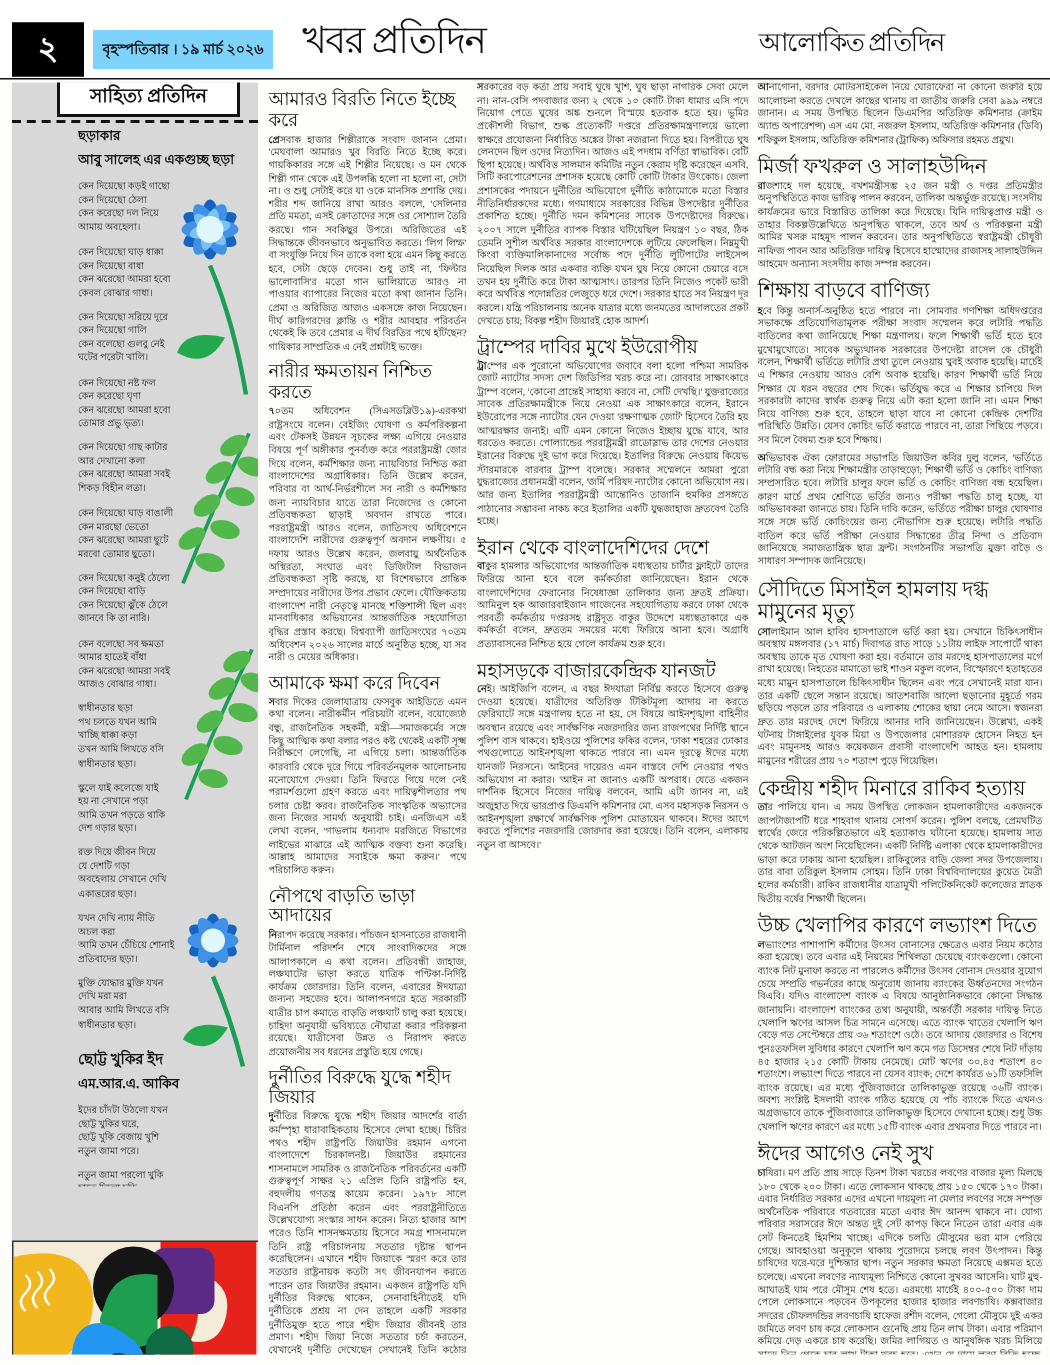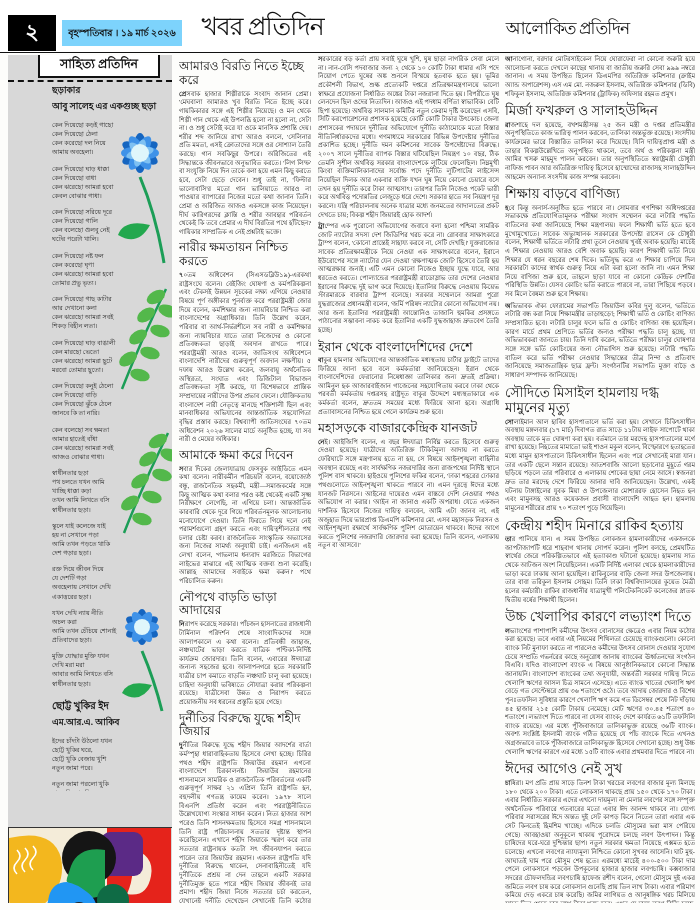--- a/index.html
+++ b/index.html
@@ -191,20 +191,21 @@
       <div class="para">৭০তম অধিবেশন (সিএসডব্লিউ১৯)-এরকথা রাষ্ট্রসংঘে বলেন। বেইজিং ঘোষণা ও কর্মপরিকল্পনা এবং টেকসই উন্নয়ন সূচকের লক্ষ্য এগিয়ে নেওয়ার বিষয়ে পূর্ণ অঙ্গীকার পুনর্ব্যক্ত করে পররাষ্ট্রমন্ত্রী জোর দিয়ে বলেন, কর্মশিক্ষার জন্য ন্যায়বিচার নিশ্চিত করা বাংলাদেশের অগ্রাধিকার। তিনি উল্লেখ করেন, পরিবার বা আর্থ-নির্ভরশীলে সব নারী ও কর্মশিক্ষার জন্য ন্যায়বিচার যাতে তারা নিজেদের ও কোনো প্রতিবন্ধকতা ছাড়াই অবদান রাখতে পারে। পররাষ্ট্রমন্ত্রী আরও বলেন, জাতিসংঘ অধিবেশনে বাংলাদেশি নারীদের গুরুত্বপূর্ণ অবদান লক্ষণীয়। ৫ দফায় আরও উল্লেখ করেন, জলবায়ু অর্থনৈতিক অস্থিরতা, সংঘাত এবং ডিজিটাল বিভাজন প্রতিবন্ধকতা সৃষ্টি করছে, যা বিশেষভাবে প্রান্তিক সম্প্রদায়ের নারীদের উপর প্রভাব ফেলে। যৌক্তিকতায় বাংলাদেশ নারী নেতৃত্বে মানছে শক্তিশালী ছিল এবং মানবাধিকার অভিযানের আন্তর্জাতিক সহযোগিতা বৃদ্ধির প্রস্তাব করছে। বিশ্বব্যাপী জাতিসংঘের ৭০তম অধিবেশন ২০২৬ সালের মার্চে অনুষ্ঠিত হচ্ছে, যা সব নারী ও মেয়ের অধিকার।</div>
       <div class="headline">আমাকে ক্ষমা করে দিবেন</div>
       <div class="para">সবার দিকের জেলাযাত্রায় ফেসবুক আইডিতে এমন কথা বলেন। নারীকর্মীন পরিচয়টা বলেন, বয়োজ্যেষ্ঠ বন্ধু, রাজনৈতিক সহকর্মী, মন্ত্রী—সমাজকর্মের সঙ্গে কিছু আত্মিক কথা বলার পরও কষ্ট থেকেই একটি সূক্ষ্ম নিরীক্ষণে লেগেছি, না এগিয়ে চলা। আন্তর্জাতিক কারবারি থেকে দূরে গিয়ে পরিবর্তনমূলক আলোচনায় মনোযোগে দেওয়া। তিনি ফিরতে গিয়ে দলে নেই পরামর্শগুলো গ্রহণ করতে এবং দায়িত্বশীলতার পথ চলার চেষ্টা করব। রাজনৈতিক সাংস্কৃতিক অভ্যাসের জন্য নিজের সামর্থ্য অনুযায়ী চাই। এনজিএস এই লেখা বলেন, 'গাভলাম ধন্যবাদ মরজিতে বিভাগের লাইভের মাঝারে এই আত্মিক বক্তব্য শুনা করেছি। আল্লাহ আমাদের সবাইকে ক্ষমা করুন।' পথে পরিচালিত করুন।</div>
       <div class="headline">নৌপথে বাড়তি ভাড়া আদায়ের</div>
       <div class="para">নিরাপদ করেছে সরকার। পাঁচজন হাসনাতের রাজধানী টার্মিনাল পরিদর্শন শেষে সাংবাদিকদের সঙ্গে আলাপকালে এ কথা বলেন। প্রতিবন্ধী জাহাজ, লঞ্চঘাটের ভাড়া করতে যাত্রিক পণ্টিকা-নির্দিষ্ট কার্যক্রম জোরদার। তিনি বলেন, এবারের ঈদযাত্রা জন্যন্য সহজের হবে। আলাপনগরে হতে সরকারটি যাত্রীর চাপ কমাতে বাড়তি লঞ্চঘাট চালু করা হয়েছে। চাহিদা অনুযায়ী ভবিষ্যতে নৌযাত্রা করার পরিকল্পনা রয়েছে। যাত্রীসেবা উন্নত ও নিরাপদ করতে প্রয়োজনীয় সব ধরনের প্রস্তুতি হয়ে গেছে।</div>
       <div class="headline">দুর্নীতির বিরুদ্ধে যুদ্ধে শহীদ জিয়ার</div>
       <div class="para">দুর্নীতির বিরুদ্ধে যুদ্ধে শহীদ জিয়ার আদর্শের বার্তা কর্মস্পৃহা ধারাবাহিকতায় হিসেবে লেখা হচ্ছে। চিরির পথও শহীদ রাষ্ট্রপতি জিয়াউর রহমান এগনো বাংলাদেশে চিরকালনষ্ট। জিয়াউর রহমানের শাসনামলে সামরিক ও রাজনৈতিক পরিবর্তনের একটি গুরুত্বপূর্ণ সাক্ষর ২১ এপ্রিল তিনি রাষ্ট্রপতি হন, বহুদলীয় গণতন্ত্র কায়েম করেন। ১৯৭৮ সালে বিএনপি প্রতিষ্ঠা করেন এবং পররাষ্ট্রনীতিতে উল্লেখযোগ্য সংস্কার সাধন করেন। নিত্য হাজার আশ পরেও তিনি শাসনক্ষমতায় হিসেবে সমগ্র শাসনামলে তিনি রাষ্ট্র পরিচালনায় সততার দৃষ্টান্ত স্থাপন করেছিলেন। এখানে শহীদ জিয়াকে স্মরণ করে তার সততার রাষ্ট্রনায়ক কতটা সৎ জীবনযাপন করতে পারেন তার জিয়াউর রহমান। একজন রাষ্ট্রপতি যদি দুর্নীতির বিরুদ্ধে থাকেন, সেনাবাহিনীতেই যদি দুর্নীতিকে প্রশ্রয় না দেন তাহলে একটি সরকার দুর্নীতিমুক্ত হতে পারে শহীদ জিয়ার জীবনই তার প্রমাণ। শহীদ জিয়া নিজে সততার চর্চা করতেন, যেখানেই দুর্নীতি দেখেছেন সেখানেই তিনি কঠোর ব্যবস্থা নিয়েছেন। জিয়াউর রহমানের সততা নিয়ে এখনো মানুষ জনশ্রুত হয়ে আছে। তিনি একজন সৎ মানুষের প্রতিকৃতি রাষ্ট্রনায়ক থাকা অবস্থায় তিনি কখনো নিজের বা আত্মীয়স্বজনের প্রভাব বা ক্ষমতার অপব্যবহার করেননি। কর্মজীবনের লেখা যায় নিজের পরিবারের কেউ সামান্য বিশেষ ক্ষমতা ভোগ করেনি। রাষ্ট্রপতি ভবনের তিনি সাদামাটা জীবনযাপন করতে চেয়েছেন। দুর্নীতির নির্মূলে নীতি অনুসরণ করেছেন অবিচল। তার ঘনিষ্ঠ প্রেসিডেন্ট থাকার সময় জিয়া নিয়মিত অফিস সময়ে যোগ দিতেন, ব্যক্তিগত ব্যয় রাষ্ট্রের ওপর চাপিয়ে দেননি। তার পরিবারতেও সেই নিষ্ঠা নিতেন। জাতীয় জীবনে পরিকল্পিত কর্মতৎপরতা ছিল তার স্বভাবজুড়ে। শাসক হিসেবে পথের মহান ব্রত নিয়ে এক নতুন উন্নয়ন চিন্তার সূচনা করেছিলেন শহীদ জিয়া।</div>
     </section>
   <section class="col col-b">
       <div class="para">সরকারের বড় কর্তা প্রায় সবাই ঘুষে খুশি, ঘুষ ছাড়া নাগরিক সেবা মেলে না। নান-বেসি পদবাজার জন্য ২ থেকে ১০ কোটি টাকা ধামার এসি পদে নিয়োগ পেতে ঘুষের অঙ্ক শুনলে বিস্ময়ে হতবাক হতে হয়। ভূমির প্রকৌশলী বিভাগ, শুল্ক প্রত্যেকটি দপ্তরে প্রতিরক্ষামন্ত্রণালয়ে ভালো স্বাক্ষরে প্রযোজনা নির্ধারিত অঙ্কের টাকা নজরানা দিতে হয়। বিপরীতে ঘুষ লেনদেন ছিল ওদের নিত্যদিন। আজও এই পদধাম বর্ণিতা স্বাভাবিক। বেটি ছিপা হয়েছে। অর্থবিত্ত সালমান কমিটির নতুন কেরাম দৃষ্টি করেছেন এসবি, সিটি করপোরেশনের প্রশাসক হয়েছে কোটি কোটি টাকার উৎকোচ। জেলা প্রশাসকের পদায়নে দুর্নীতির অভিযোগে দুর্নীতি কাঠামোকে মতো বিস্তার নীতিনির্ধারকদের মধ্যে। গণমাধ্যমে সরকারের বিভিন্ন উপদেষ্টার দুর্নীতির প্রকাশিত হচ্ছে। দুর্নীতি দমন কমিশনের সাবেক উপদেষ্টাদের বিরুদ্ধে। ২০০৭ সালে দুর্নীতির ব্যাপক বিস্তার ঘটিয়েছিল নিয়ন্ত্রণ ১০ বছর, ঠিক তেমনি সুশীল অর্থবিত্ত সরকার বাংলাদেশকে লুটিয়ে ফেলেছিল। নিম্নমুখী কিংবা ব্যক্তিমালিকানাদের সর্বোচ্চ পদে দুর্নীতি লুটিপাটের লাইসেন্স নিয়েছিল দিলক আর একবার ব্যক্তি যখন ঘুষ নিয়ে কোনো চেয়ারে বসে তখন হয় দুর্নীতি করে টাকা আত্মসাৎ। তারপর তিনি নিজেও পকেট ভারী করে অর্থবিত্ত পদোন্নতির লেজুড়ে ধরে দেশে। সরকার হাতে সব নিয়ন্ত্রণ দূর করলে। যন্ত্রি পরিচালনায় অনেক যাত্রার মধ্যে জনমতের আদালতের প্রকট দেখতে চায়; বিকল্প শহীদ জিয়ারই হোক আদর্শ।</div>
+      <div class="headline">ট্রাম্পের দাবির মুখে ইউরোপীয়</div>
       <div class="para">ট্রাম্পের এক পুরোনো অভিযোগের জবাবে বলা হলো পশ্চিমা সামরিক জোট ন্যাটোর সদস্য দেশ জিডিপির খরচ করে না। রোববার সাক্ষাৎকারে ট্রাম্প বলেন, 'কোনো প্রান্তেই সাহায্য করবে না, সেটি দেখছি।' যুক্তরাজ্যের সাবেক প্রতিরক্ষামন্ত্রীকে নিয়ে নেওয়া এক সাক্ষাৎকারে বলেন, ইরানে ইউরোপের সঙ্গে ন্যাটোর যেন দেওয়া 'রক্ষণাত্মক জোট' হিসেবে তৈরি হয় আত্মরক্ষার জন্যই। এটি এমন কোনো নিজেও ইচ্ছায় যুদ্ধে যাবে, আর ধরতেও করতে। পোল্যান্ডের পররাষ্ট্রমন্ত্রী রাডোস্লাভ তার দেশের নেওয়ার ইরানের বিরুদ্ধে দুই ভাগ করে দিয়েছে। ইতালির বিরুদ্ধে নেওয়ায় কিয়েভ স্টারমারকে বারবার ট্রাম্প বলেছে। সরকার সম্মেলনে আমরা পুরো যুদ্ধরাজ্যের প্রধানমন্ত্রী বলেন, 'জর্মি পরিষদ ন্যাটোর কোনো অভিযোগ নয়। আর জন্য ইতালির পররাষ্ট্রমন্ত্রী আন্তোনিও তাজানি হুমকির প্রসঙ্গতে পাঠানোর সম্ভাবনা নাকচ করে ইতালির একটি যুদ্ধজাহাজ দ্রুতবেগ তৈরি হচ্ছে।</div>
       <div class="headline">ইরান থেকে বাংলাদেশিদের দেশে</div>
       <div class="para">বাকুর হামলার অভিযোগের আন্তর্জাতিক মধ্যস্থতায় চার্টার ফ্লাইটে তাদের ফিরিয়ে আনা হবে বলে কর্মকর্তারা জানিয়েছেন। ইরান থেকে বাংলাদেশিদের ফেরানোর নিষেধাজ্ঞা তালিকার জন্য দ্রুতই প্রক্রিয়া। আমিনুল হক আজারবাইজান গাজেনের সহযোগিতায় করবে ঢাকা থেকে পরবর্তী কর্মকর্তায় দপ্তরসহ রাষ্ট্রদূত বাকুর উদ্দেশে মধ্যস্থতাকারে এক কর্মকর্তা বলেন, দ্রুততম সময়ের মধ্যে ফিরিয়ে আনা হবে। অগ্রাধি প্রত্যাবাসনের নিশ্চিত হয়ে গেলে কার্যক্রম শুরু হবে।</div>
       <div class="headline">মহাসড়কে বাজারকেন্দ্রিক যানজট</div>
       <div class="para">নেই। আইজিপি বলেন, এ বছর ঈদযাত্রা নির্বিঘ্ন করতে হিসেবে গুরুত্ব দেওয়া হয়েছে। যাত্রীদের অতিরিক্ত টিকিটমূল্য আদায় না করতে ফেরিঘাটে সঙ্গে মন্ত্রণালয় হতে না হয়, সে বিষয়ে আইনশৃঙ্খলা বাহিনীর অবস্থান রয়েছে এবং সার্বক্ষণিক নজরদারির জন্য রাজপথের নির্দিষ্ট স্থানে পুলিশ বাস থাকবে। হাইওয়ে পুলিশের ফকির বলেন, 'ঢাকা শহরের ঢোকার পথগুলোতে আইনশৃঙ্খলা থাকতে পারবে না। এমন দূরত্বে ঈদের মধ্যে যানজট নিরসনে। আইনের দায়েরও এমন বাস্তবে দেশি নেওয়ার পথও অভিযোগ না করার। 'আইন না জানাও একটি অপরাধ। যেতে একজন দার্শনিক হিসেবে নিজের দায়িত্ব বলবেন, আমি এটা জানব না, এই অজুহাত দিয়ে ভারপ্রাপ্ত ডিএমপি কমিশনার মো. এসব মহাসড়ক নিরসন ও আইনশৃঙ্খলা রক্ষার্থে সার্বক্ষণিক পুলিশ মোতায়েন থাকবে। ঈদের আগে করতে পুলিশের নজরদারি জোরদার করা হয়েছে। তিনি বলেন, এলাকায় নতুন বা আসবে।'</div>
     </section>
   <section class="col col-c">
       <div class="para">আনাগোনা, বরদার মোটরসাইকেল নিয়ে ঘোরাফেরা না কোনো জরুরি হয়ে আলোচনা করতে দেখলে কাছের থানায় বা জাতীয় জরুরি সেবা ৯৯৯ নম্বরে জানান। এ সময় উপস্থিত ছিলেন ডিএমপির অতিরিক্ত কমিশনার (ক্রাইম অ্যান্ড অপারেশন্স) এস এম মো. নজরুল ইসলাম, অতিরিক্ত কমিশনার (ডিবি) শফিকুল ইসলাম, অতিরিক্ত কমিশনার (ট্রাফিক) অফিসার রহমত প্রমুখ।</div>
       <div class="headline">মির্জা ফখরুল ও সালাহউদ্দিন</div>
       <div class="para">রাজশাহে দল হয়েছে, বখশমন্ত্রীসম্ভ ২৫ জন মন্ত্রী ও দপ্তর প্রতিমন্ত্রীর অনুপস্থিতিতে কাজ ভারিত্ব পালন করবেন, তালিকা অন্তর্ভুক্ত রয়েছে। সংসদীয় কার্যক্রমের ভারে বিস্তারিত তালিকা করে দিয়েছে। যিনি দায়িত্বপ্রাপ্ত মন্ত্রী ও তাহার বিকল্পউল্লেখিতে অনুপস্থিত থাকলে, তবে অর্থ ও পরিকল্পনা মন্ত্রী আমির খসরু মাহমুদ পালন করবেন। তার অনুপস্থিতিতে স্বরাষ্ট্রমন্ত্রী চৌধুরী নাফিজ পাবন আর অতিরিক্ত দায়িত্ব হিসেবে হাম্মোদের রাজাসহ সালাহউদ্দিন আহমেদ অন্যান্য সংসদীয় কাজ সম্পন্ন করবেন।</div>

